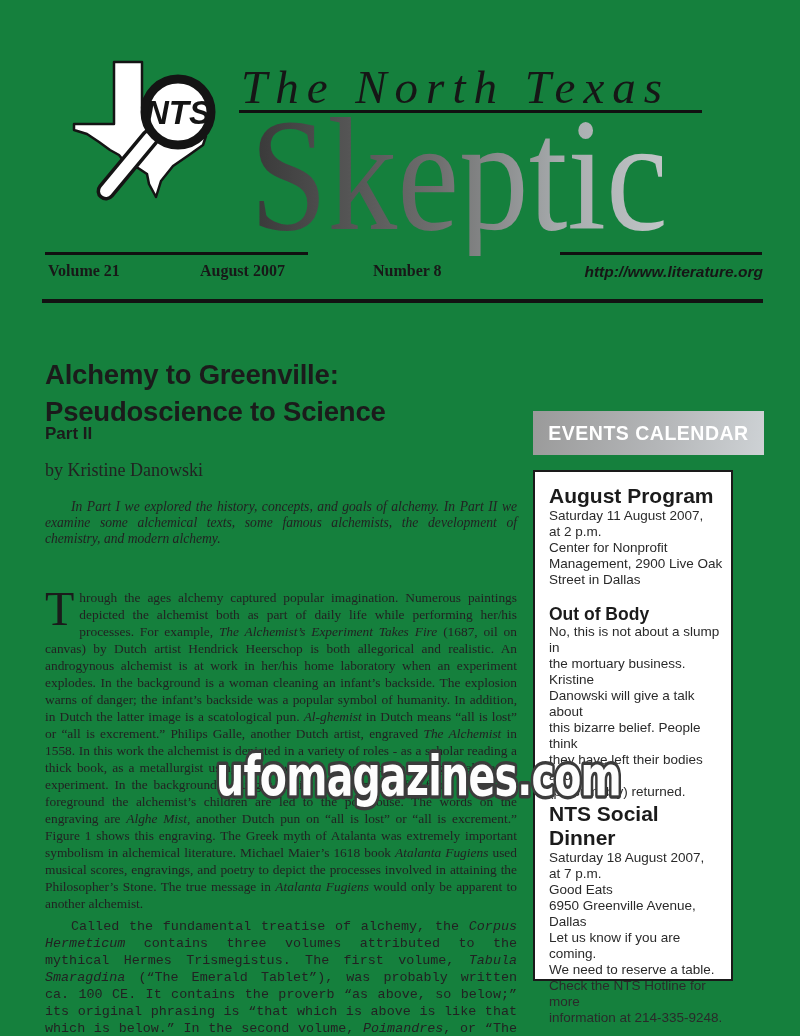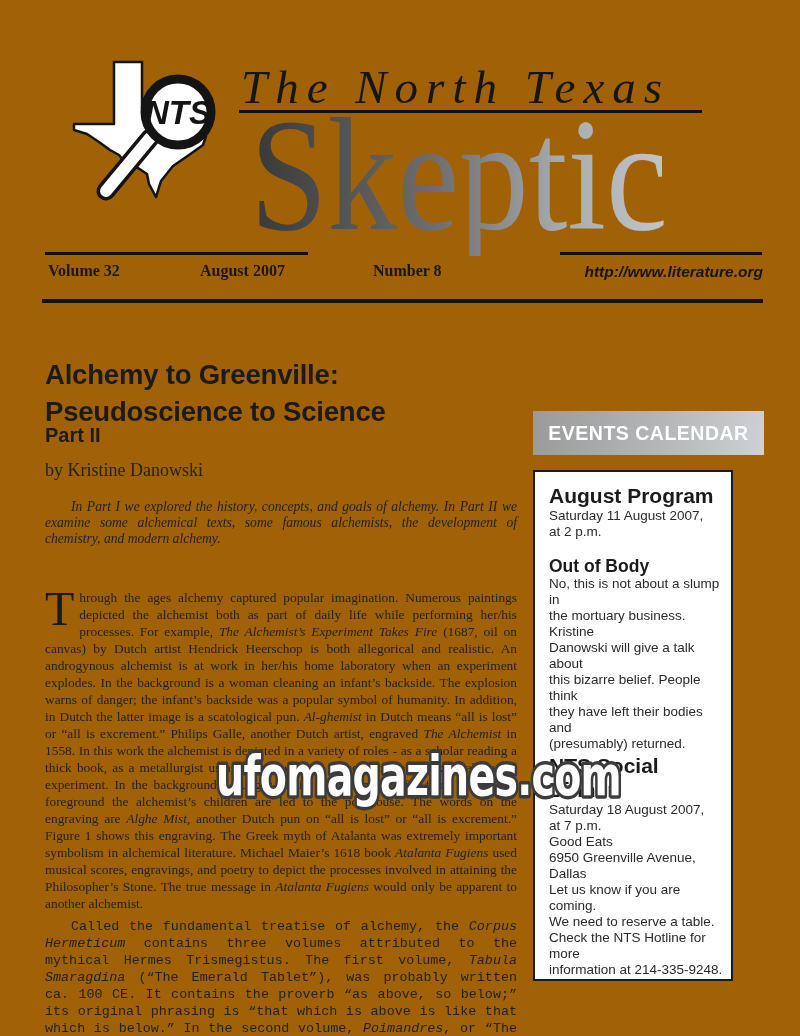--- a/index.html
+++ b/index.html
@@ -1,17 +1,17 @@
 <!DOCTYPE html>
 <html><head>
 <meta charset="utf-8">
 <style>
   html,body{margin:0;padding:0;background:#e8e8e8;}
   .page{
-    position:relative; width:800px; height:1036px; background:#a16207;
+    position:relative; width:800px; height:1036px; background:#15803d;
     margin:0 auto; overflow:hidden;
     font-family:"Liberation Serif", serif; color:#1d1d1d;
   }
   .abs{position:absolute;}
 
   
   .logo-svg{left:70px; top:58px; width:166px; height:152px;}
   .title-top{
     left:241px; top:60px; width:480px;
     font-family:"Liberation Serif", serif; font-style:italic;
@@ -44,21 +44,21 @@
 
   
   .headline{
     left:45px; top:338px; width:486px;
     font-family:"Liberation Sans", sans-serif; font-weight:bold;
     font-size:27.5px; line-height:37px; color:#1b1b1b;
     white-space:pre-line; letter-spacing:-0.2px;
   }
   .part-label{
     left:45px; top:424px;
-    font-family:"Liberation Sans", sans-serif; font-weight:bold; font-size:20px; color:#1b1b1b;
+    font-family:"Liberation Sans", sans-serif; font-weight:bold; font-size:17px; color:#1b1b1b;
   }
   .byline{left:45px; top:460px; font-size:18px; color:#222;}
   .intro{
     left:45px; top:499px; width:472px;
     font-style:italic; font-size:13.6px; line-height:16px;
     text-align:justify; text-indent:26px; color:#222;
   }
   .bodycopy{left:45px; top:589px; width:472px; font-size:13.4px; line-height:17px; color:#222;}
   .bodycopy p{margin:0; text-align:justify;}
   .bodycopy p.p2{margin-top:6px; text-indent:26px;font-family:Liberation Mono, monospace;}
@@ -118,21 +118,21 @@
       </g>
     </svg>
 
     <div class="abs title-top">The North Texas</div>
     <div class="abs title-underline"></div>
     <div class="abs title-main">Skeptic</div>
 
     <div class="abs sep-line sep-left"></div>
     <div class="abs sep-line sep-right"></div>
 
-    <div class="abs issue-row vol">Volume 32</div>
+    <div class="abs issue-row vol">Volume 21</div>
     <div class="abs issue-row idate">August 2007</div>
     <div class="abs issue-row inum">Number 8</div>
     <div class="abs site">http://www.literature.org</div>
 
     <div class="abs thick-rule"></div>
   </header>
 
   <main>
     <h1 class="abs headline">Alchemy to Greenville:
 Pseudoscience to Science</h1>
@@ -146,20 +146,23 @@
     </div>
   </main>
 
   <aside>
     <div class="abs banner">EVENTS CALENDAR</div>
 
     <div class="abs events-box">
       <div class="h-big">August Program</div>
       <p class="blk mt-sat11">Saturday 11 August 2007,
 at 2 p.m.</p>
+      <p class="blk mt-venue1">Center for Nonprofit
+Management, 2900 Live Oak
+Street in Dallas</p>
 
       <div class="h-med">Out of Body</div>
       <p class="blk mt-para">No, this is not about a slump in
 the mortuary business. Kristine
 Danowski will give a talk about
 this bizarre belief. People think
 they have left their bodies and
 (presumably) returned.</p>
 
       <div class="h-big mt-social">NTS Social Dinner</div>

